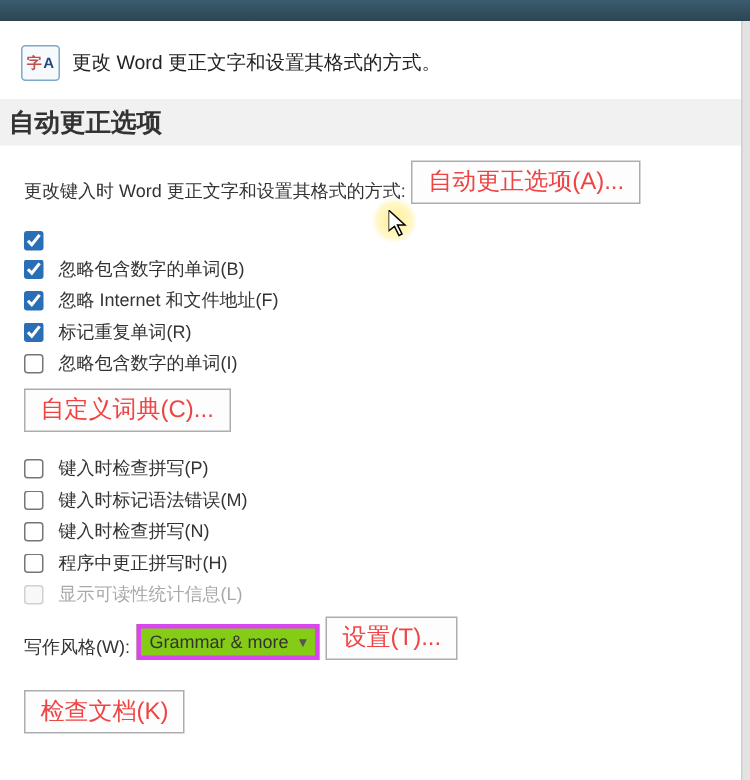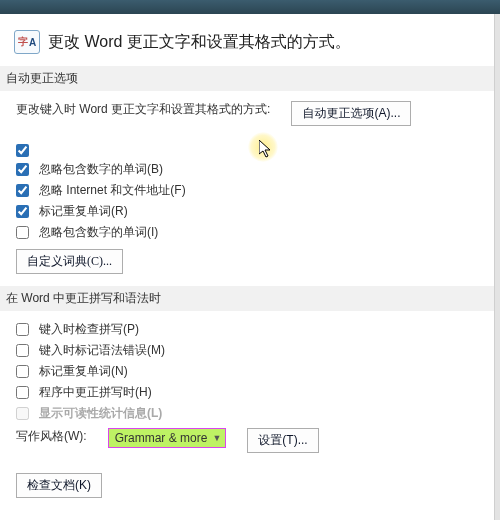--- a/index.html
+++ b/index.html
@@ -21,61 +21,61 @@
   .header-row { display: flex; align-items: center; gap: 8px; margin: 6px 0 12px 2px; }
   .abc-icon {
     width: 26px; height: 24px;
     border: 1px solid #7fa7c8;
     border-radius: 3px;
     display: flex; align-items: center; justify-content: center;
     background: #f7fafd;
   }
   .abc-icon .red { color: #c0504d; font-size: 10px; font-weight: bold; }
   .abc-icon .blue { color: #1f497d; font-size: 10px; font-weight: bold; margin-left: 1px; }
-  .page-title { font-size: 16px; color: #222; }
+  .page-title { font-size: 13px; color: #222; }
   .section-head {
     background: #f1f1f1;
     padding: 4px 6px;
-    font-size: 12px;
-    font-weight: normal;
+    font-size: 17px;
+    font-weight: bold;
     color: #333;
     margin: 0 -8px 10px -12px;
   }
   .row { margin: 4px 0 4px 4px; display: flex; align-items: center; gap: 6px; }
   input[type=checkbox] {
     width: 13px; height: 13px; margin: 0 4px 0 0; vertical-align: middle;
     accent-color: #2a6fb5;
   }
   label { cursor: default; }
-  label.disabled, .disabled { color: #a9a9a9; font-weight: bold; }
+  label.disabled, .disabled { color: #a9a9a9; }
   .btn {
     display: inline-block;
     border: 1px solid #adadad;
     background: #fdfdfd;
     padding: 3px 10px;
-    font-size: 12px;
-    color: #0f172a;
+    font-size: 16px;
+    color: #ef4444;
     cursor: default;
   }
   .select {
-    border: 1px solid #d946ef;
+    border: 3px solid #d946ef;
     padding: 2px 18px 2px 6px;
     font-size: 12px;
-    background: #bef264;
+    background: #84cc16;
     position: relative;
     display: inline-flex;
     align-items: center;
     min-width: 100px;
   }
   .select .chev {
     position: absolute; right: 4px; top: 50%; transform: translateY(-50%);
     font-size: 9px; color: #555;
   }
   .sep { height: 8px; }
-  .inline { display: flex; align-items: flex-start; gap: 21px; margin: 6px 0 6px 4px; }
+  .inline { display: flex; align-items: flex-end; gap: 4px; margin: 6px 0 6px 4px; }
   .cursor-halo {
     position: absolute;
     left: 248px; top: 132px;
     width: 30px; height: 30px;
     border-radius: 50%;
     background: radial-gradient(circle, rgba(255,236,120,0.85) 0%, rgba(255,236,120,0.4) 55%, rgba(255,236,120,0) 72%);
     pointer-events: none;
   }
   .cursor-arrow {
     position: absolute;
@@ -127,41 +127,40 @@
     <label>忽略 Internet 和文件地址(F)</label>
   </div>
   <div class="row">
     <input type="checkbox" checked="" style="">
     <label>标记重复单词(R)</label>
   </div>
   <div class="row">
     <input type="checkbox" style="">
     <label>忽略包含数字的单词(I)</label>
   </div>
-  <div class="row" style="margin-top:8px;font-family:Liberation Serif, serif;">
+  <div class="row" style="margin-top:8px;">
     <span class="btn">
       <span>自定义词典(C)...</span>
     </span>
   </div>
 
   <div class="sep"></div>
 
-  <div class="section-head">在 Word 中更正拼写和语法时</div>
 
   <div class="row">
     <input type="checkbox" style="">
     <label>键入时检查拼写(P)</label>
   </div>
   <div class="row">
     <input type="checkbox" style="">
     <label>键入时标记语法错误(M)</label>
   </div>
   <div class="row">
     <input type="checkbox" style="">
-    <label>标记重复单词(N)</label>
+    <label>键入时检查拼写(N)</label>
   </div>
   <div class="row">
     <input type="checkbox" style="">
     <label>程序中更正拼写时(H)</label>
   </div>
   <div class="row">
     <input type="checkbox" disabled="" style="">
     <label class="disabled">显示可读性统计信息(L)</label>
   </div>
 

